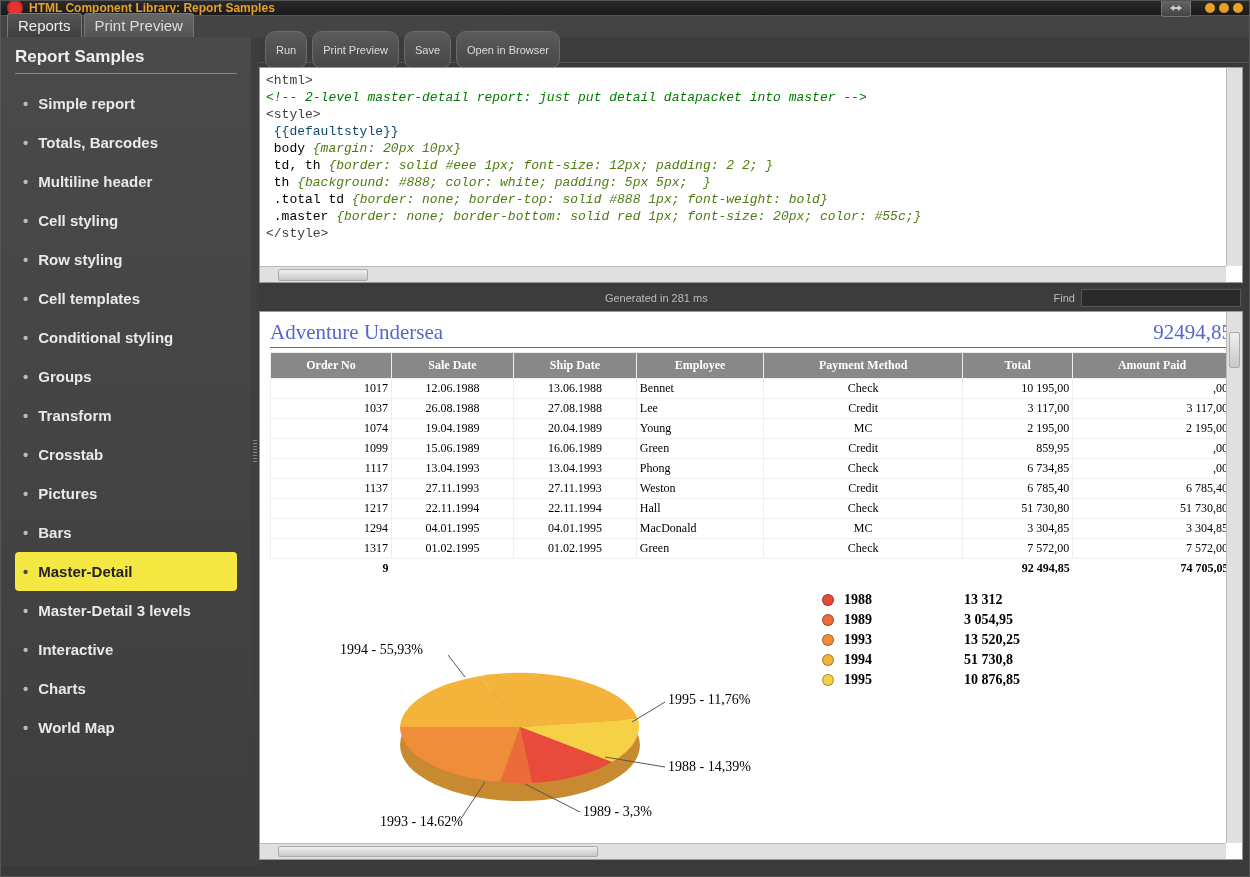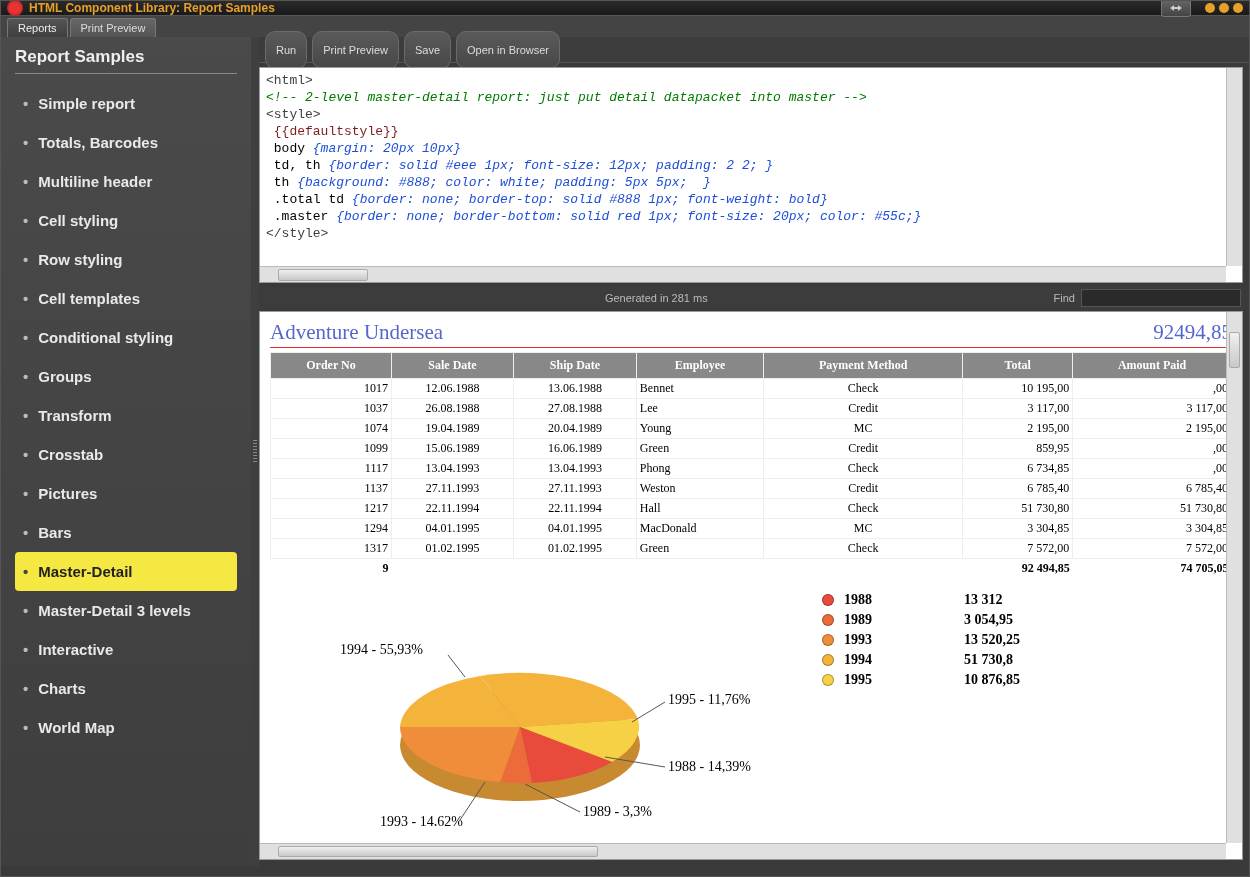--- a/index.html
+++ b/index.html
@@ -55,21 +55,21 @@
   gap: 2px;
   border-top: 1px solid #555;
 }
 .main-tab {
   background: linear-gradient(#666,#555);
   color: #ddd;
   padding: 3px 10px;
   border: 1px solid #777;
   border-bottom: none;
   border-radius: 3px 3px 0 0;
-  font-size: 11px;
+  font-size: 15px;
 }
 .main-tab.active {
   background: linear-gradient(#545454,#3f3f3f);
   color: #eee;
 }
 
 
 .workspace {
   display: flex;
   height: calc(877px - 48px);
@@ -159,22 +159,22 @@
 }
 .editor .code {
   font-family: "Courier New", monospace;
   font-size: 13px;
   line-height: 17px;
   white-space: pre;
   padding: 4px 6px;
 }
 .tok-tag { color: #404040; }
 .tok-comment { color: #007a00; font-style: italic; }
-.tok-special { color: #7f1d1d; }
-.tok-css { color: #1d4ed8; font-style: italic; }
+.tok-special { color: #0c4a6e; }
+.tok-css { color: #4d7c0f; font-style: italic; }
 .editor .hscroll {
   position: absolute; bottom: 0; left: 0; right: 16px; height: 16px;
   background: #e0e0e0; border-top: 1px solid #bbb;
 }
 .editor .hscroll .thumb {
   position: absolute; left: 18px; top: 2px; width: 90px; height: 12px;
   background: linear-gradient(#f0f0f0,#c8c8c8); border: 1px solid #aaa; border-radius:2px;
 }
 .editor .vscroll {
   position: absolute; top: 0; right: 0; bottom: 16px; width: 16px;

